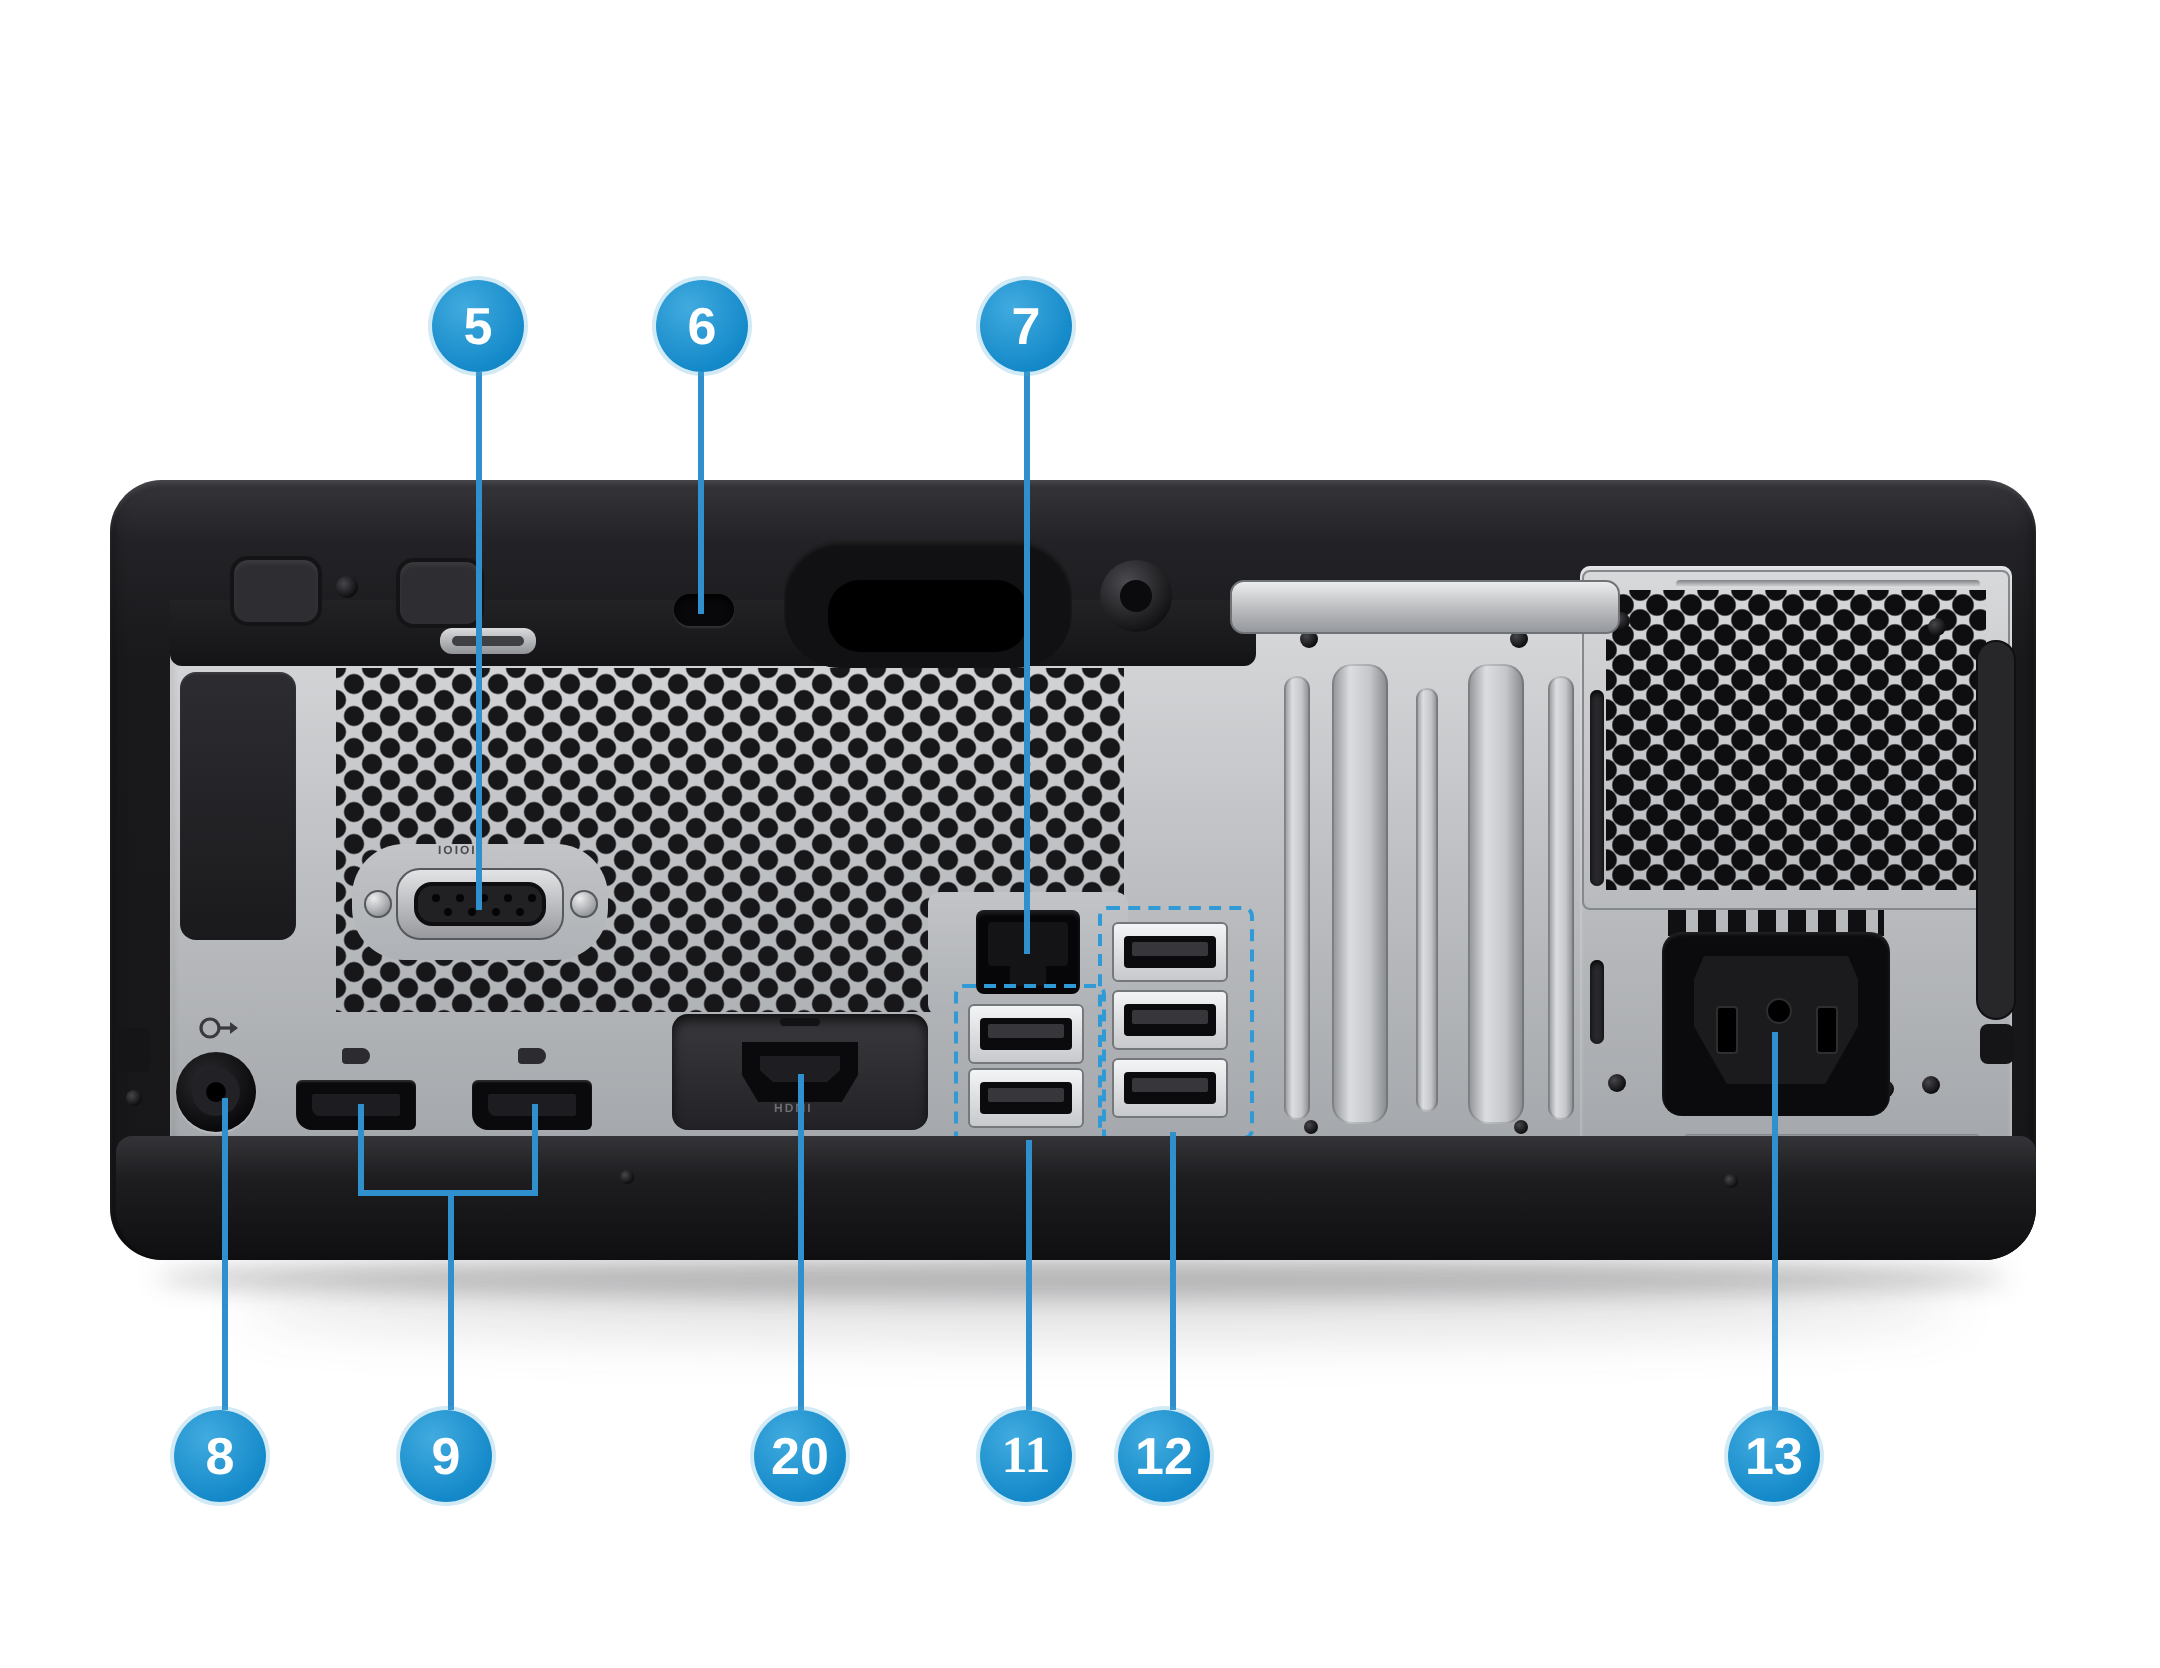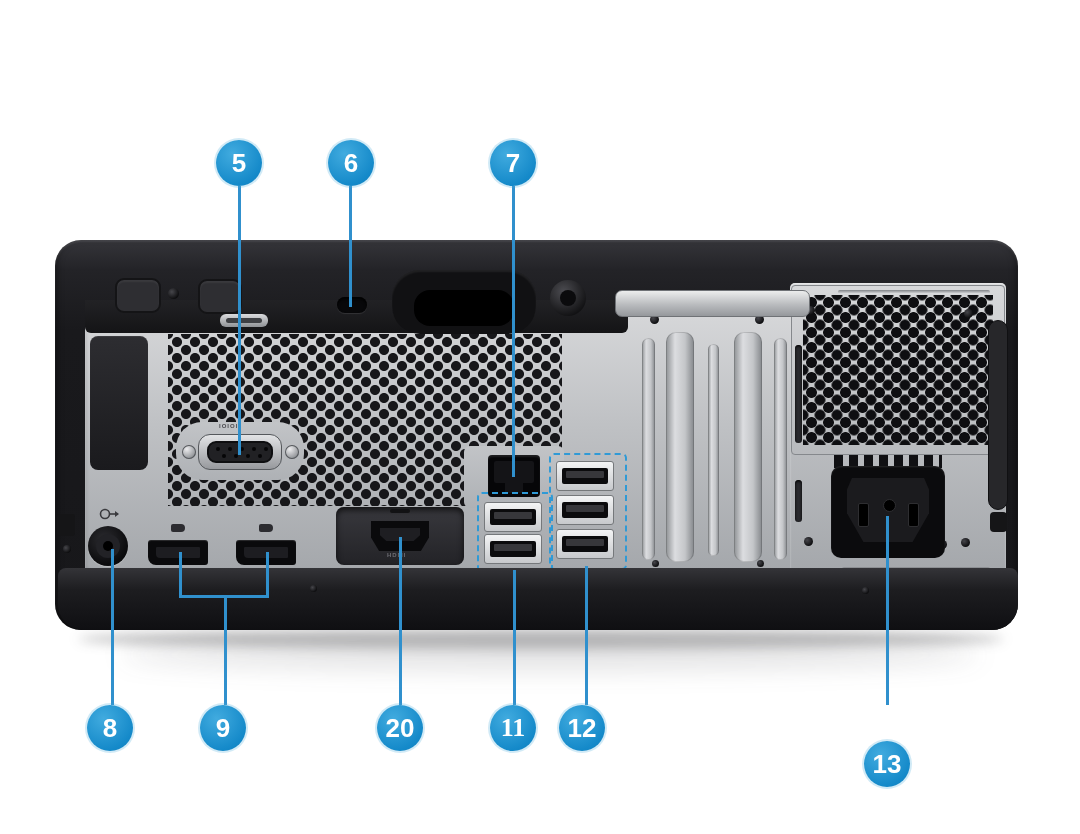--- a/index.html
+++ b/index.html
@@ -213,15 +213,15 @@
   <div class="lead" style="left:886px;top:516px;height:189px;"></div>
 
   <div class="badge" style="left:216px;top:140px;">5</div>
   <div class="badge" style="left:328px;top:140px;">6</div>
   <div class="badge" style="left:490px;top:140px;">7</div>
   <div class="badge" style="left:87px;top:705px;">8</div>
   <div class="badge" style="left:200px;top:705px;">9</div>
   <div class="badge" style="left:377px;top:705px;">20</div>
   <div class="badge" style="left:490px;top:705px;font-family:Liberation Serif, serif;">11</div>
   <div class="badge" style="left:559px;top:705px;">12</div>
-  <div class="badge" style="left:864px;top:705px;margin-top:36px;">13</div>
+  <div class="badge" style="left:864px;top:705px;">13</div>
 
 </div>
 
 </body></html>

